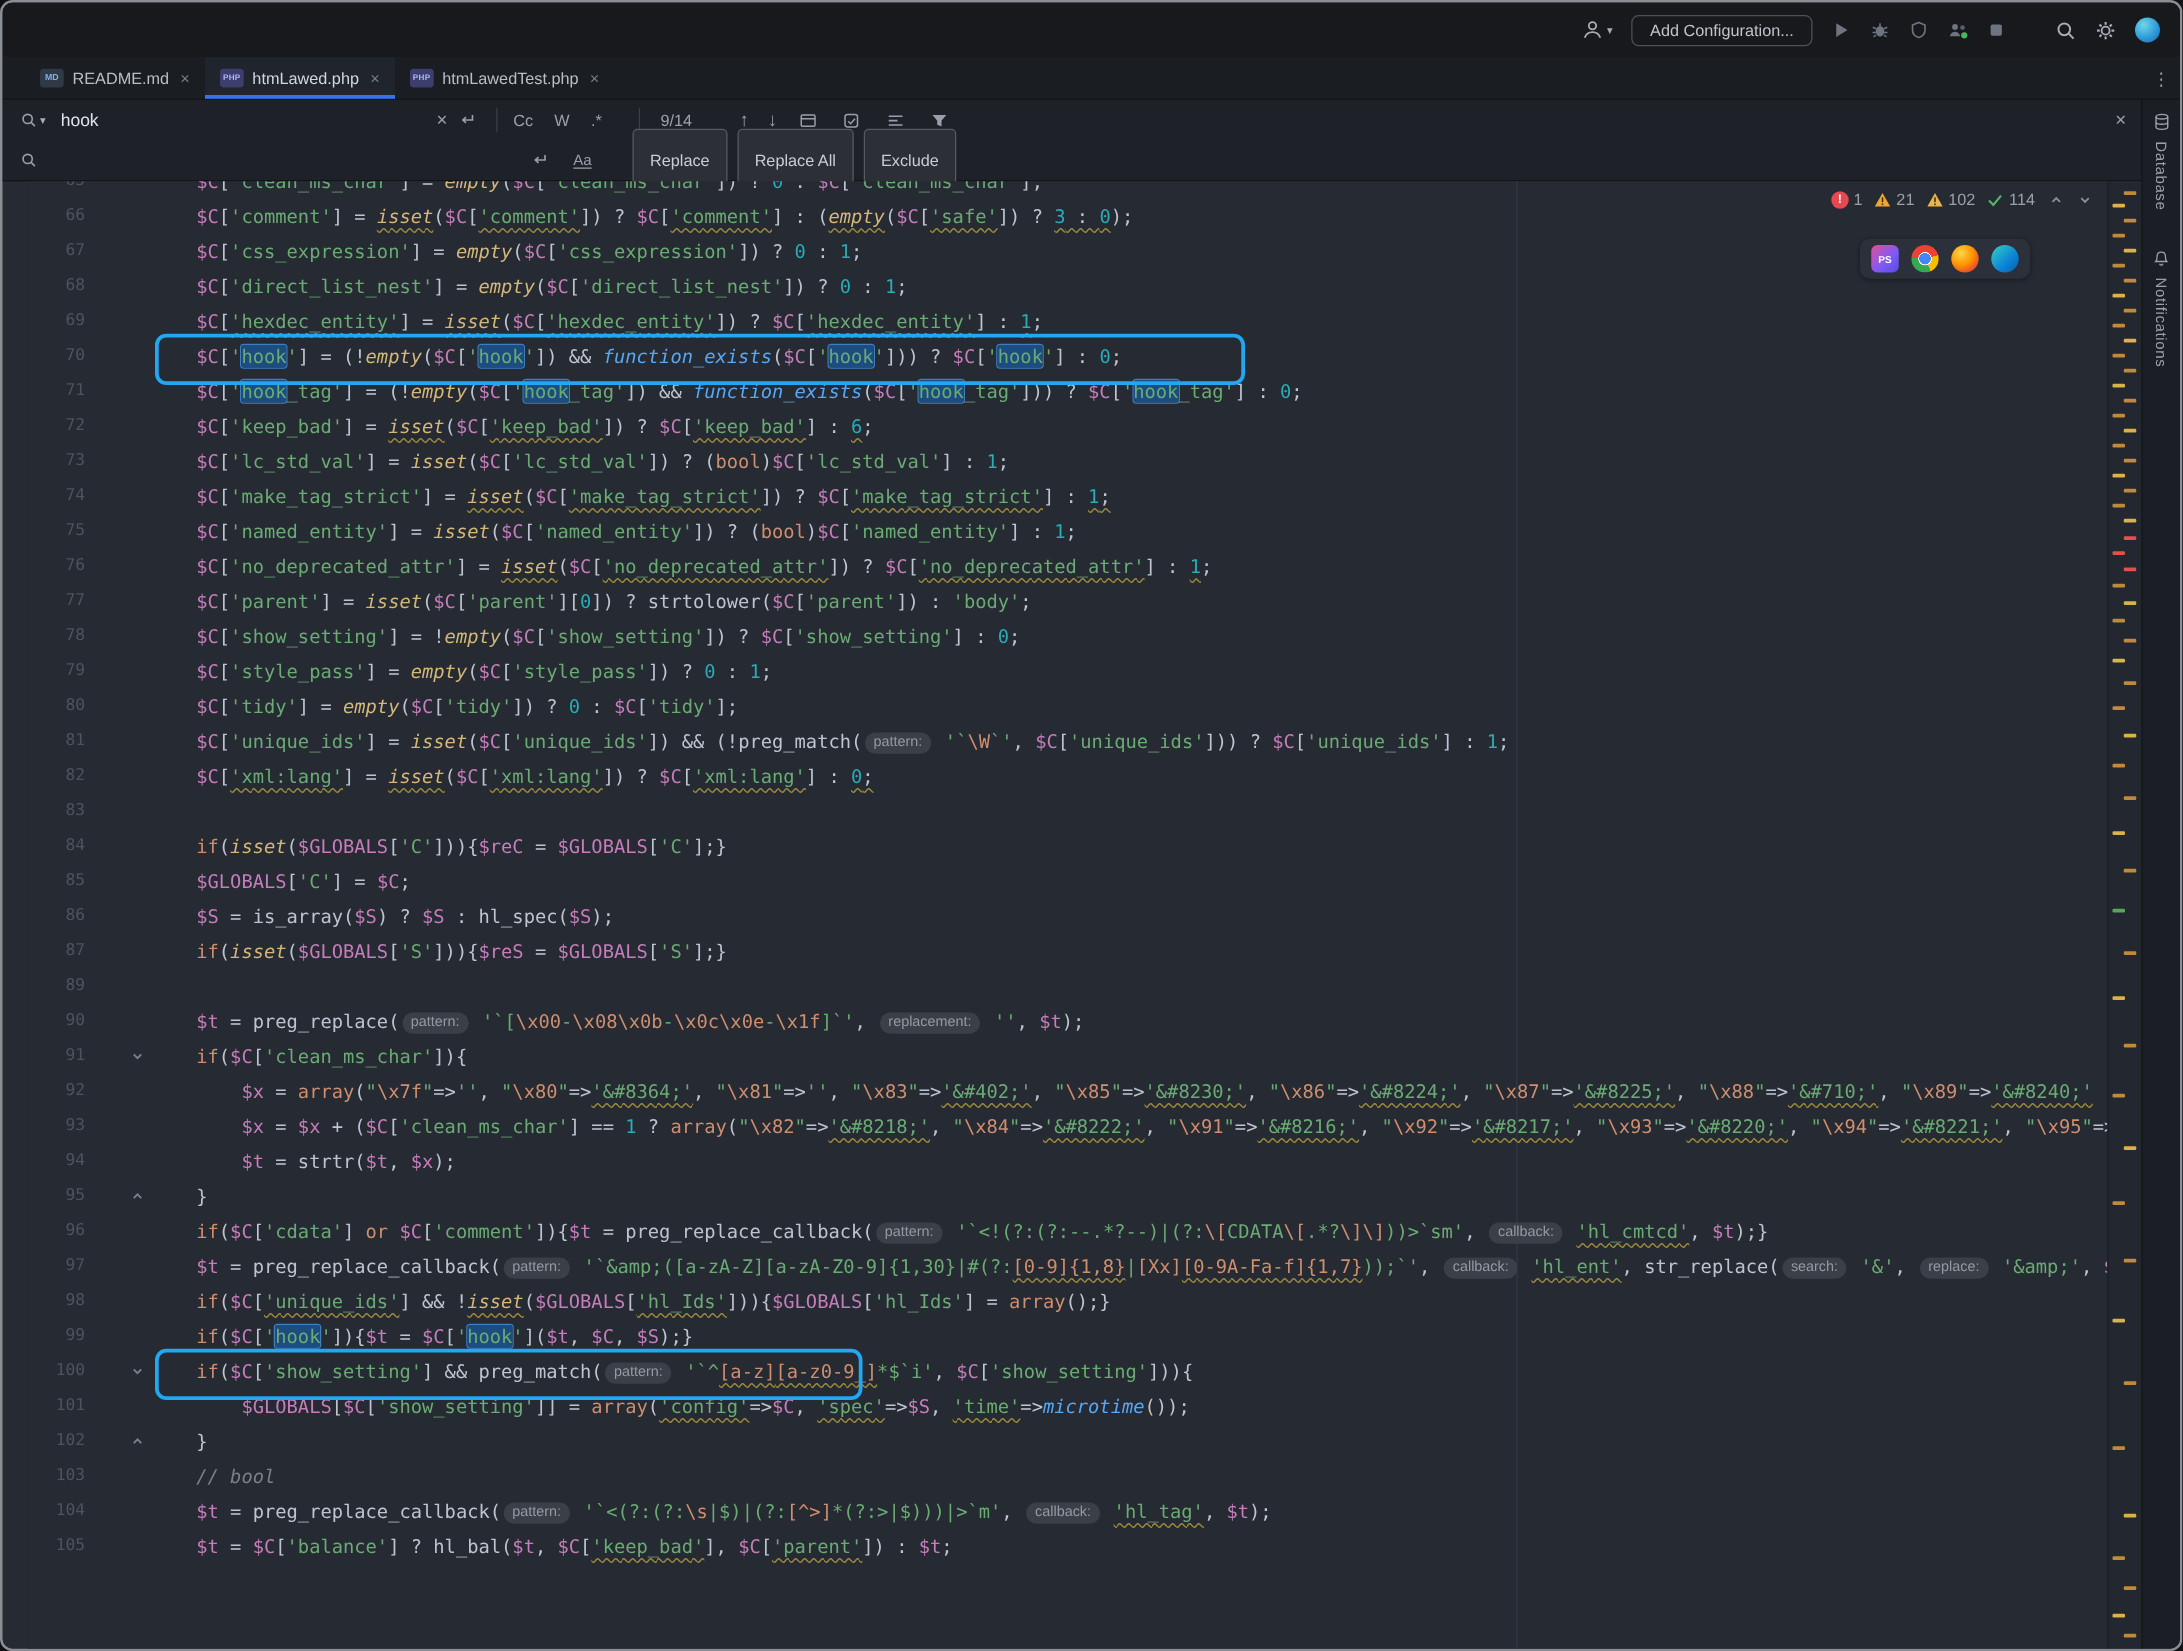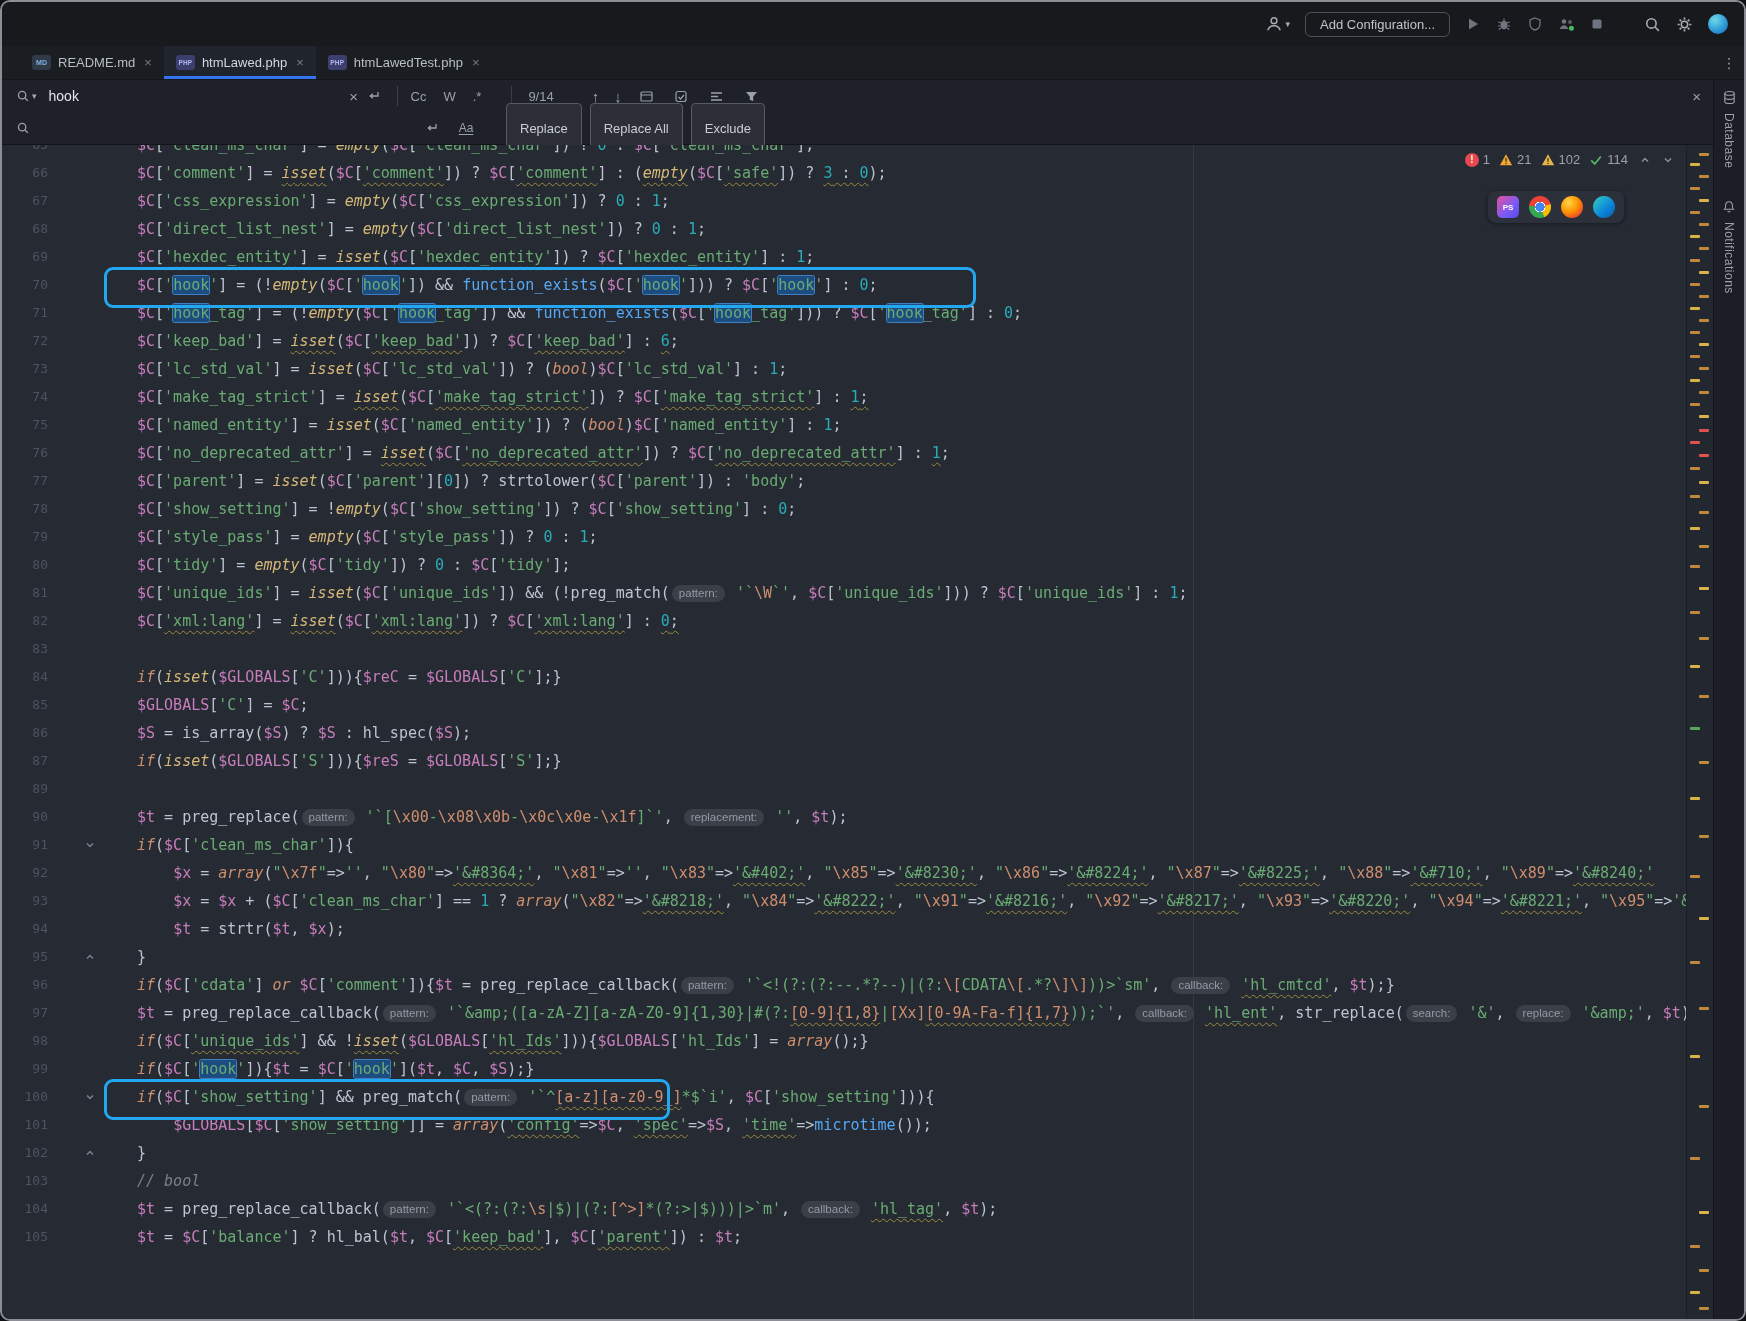--- a/index.html
+++ b/index.html
@@ -42,36 +42,36 @@
   .ftoggle{font-size:13px;color:#9ba1ac;margin-right:17px;}
   .fcount{font-size:13px;color:#9ba1ac;margin-left:3px;}
   .fnav{display:flex;align-items:center;gap:15px;margin-left:38px;}
   .farrow{font-size:15px;color:#9ba1ac;}
   .fbtn{height:23px;padding:13px 13px;border:1px solid #565a63;border-radius:4px;background:#2c2f35;color:#c9cdd4;font-size:13px;display:flex;align-items:center;margin-left:8px;}
   .fbtn.first{margin-left:30px;}
   .fclose{margin-left:auto;margin-right:12px;font-size:15px;color:#9aa0ab;}
   .aa{font-size:12px;color:#9aa0ab;text-decoration:underline;text-underline-offset:2px;}
 
   
-  .editorarea{flex:1;display:flex;min-height:0;}
+  .editorarea{flex:1;display:flex;min-height:0;padding-left:20px;}
   .editor{flex:1;position:relative;overflow:hidden;background:#252a33;min-width:0;}
   .guide{position:absolute;left:1191px;top:0;bottom:0;width:1px;background:#333945;}
   #lines{position:absolute;top:-14px;left:0;right:0;}
   .cl{display:flex;height:28px;line-height:28px;font-family:"DejaVu Sans Mono",monospace;font-size:15px;white-space:pre;}
   .ln{width:46px;flex:none;text-align:right;color:#4d5460;font-size:13px;}
   .foldc{width:60px;flex:none;position:relative;}
   .foldc svg{position:absolute;left:36px;top:8px;}
   .codeln{flex:none;padding-left:29px;white-space:pre;}
   .tk{color:#bdc4d0;}
   .tk.v{color:#c77dbb;}
   .tk.s{color:#6aab73;}
   .tk.n{color:#2aacb8;}
-  .tk.k{color:#cf8e6d;font-style:italic;margin-top:32px;}
+  .tk.k{color:#cf8e6d;margin-top:32px;}
   .tk.b{color:#d5b778;font-style:italic;}
-  .tk.f{color:#56a8f5;}
+  .tk.f{color:#56a8f5;font-style:italic;}
   .tk.e{color:#cf8e6d;}
   .tk.c{color:#7a8188;font-style:italic;}
   .tk.u{text-decoration-line:underline;text-decoration-style:wavy;text-decoration-color:#9d8a3a;text-decoration-thickness:1px;text-underline-offset:4px;}
   .tk.hl{background:#1d4d80;box-shadow:0 0 0 1px #3e7fc1;border-radius:2px;}
   .tk.h{display:inline-block;background:#3b3f47;color:#949aa5;border-radius:9px;padding:0 7px;font-family:"Liberation Sans",sans-serif;font-size:11.5px;line-height:17px;vertical-align:1px;margin:0 2px;}
   .ann{position:absolute;height:35px;border:3px solid #22a7f0;border-radius:9px;z-index:5;pointer-events:none;}
 
   
   .inspections{position:absolute;top:7px;right:12px;display:flex;align-items:center;gap:9px;z-index:6;font-size:13px;color:#9da0a8;}
   .insp-item{display:flex;align-items:center;gap:4px;}

